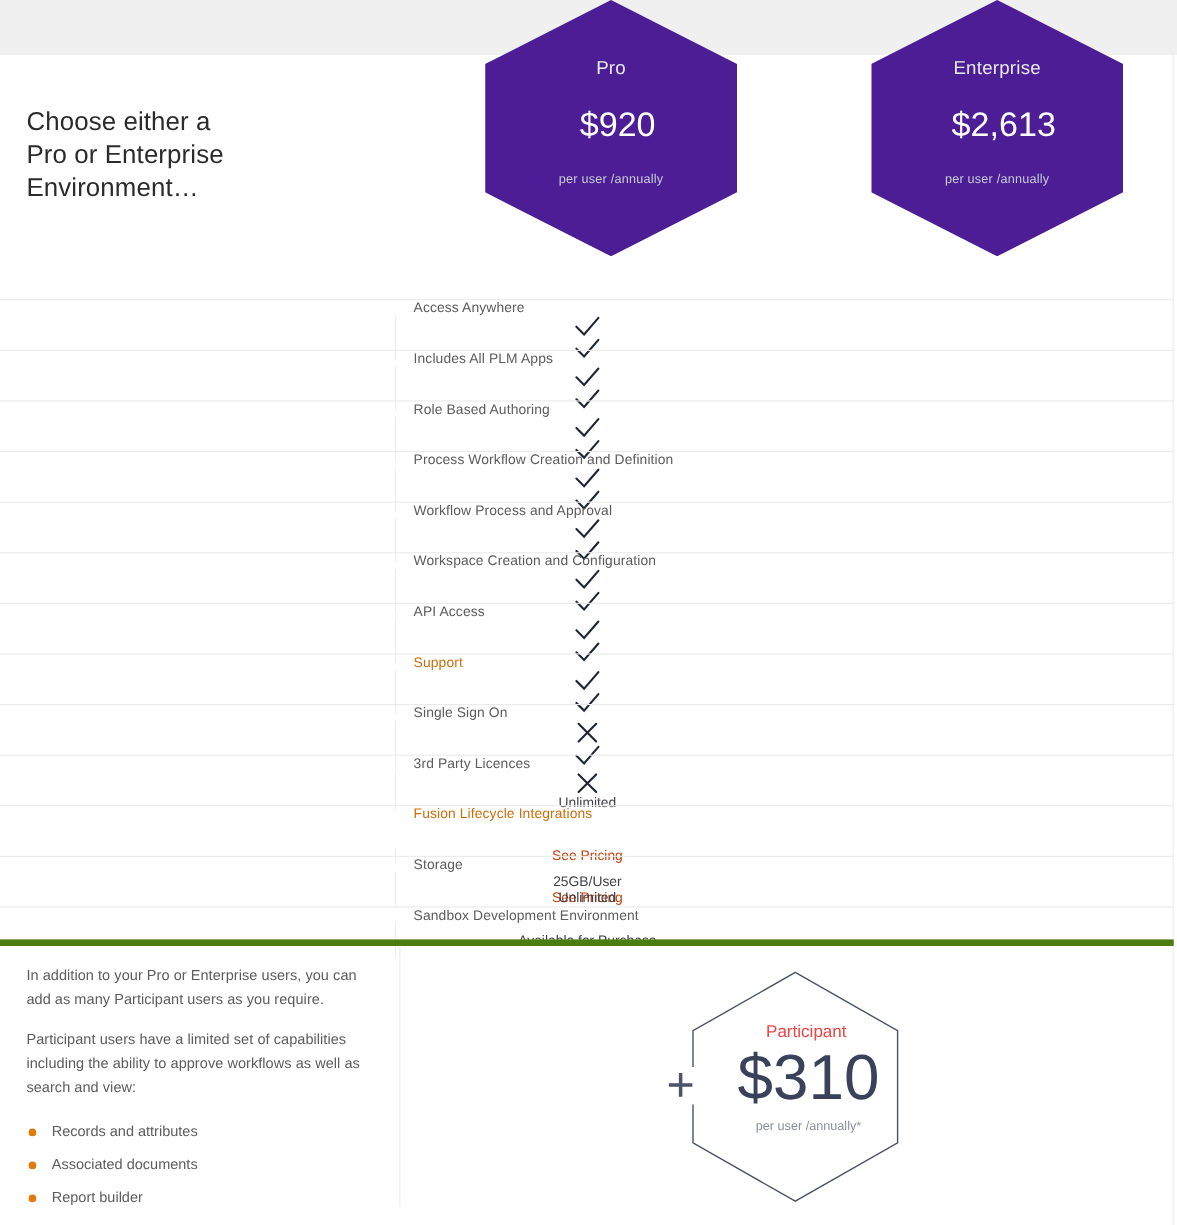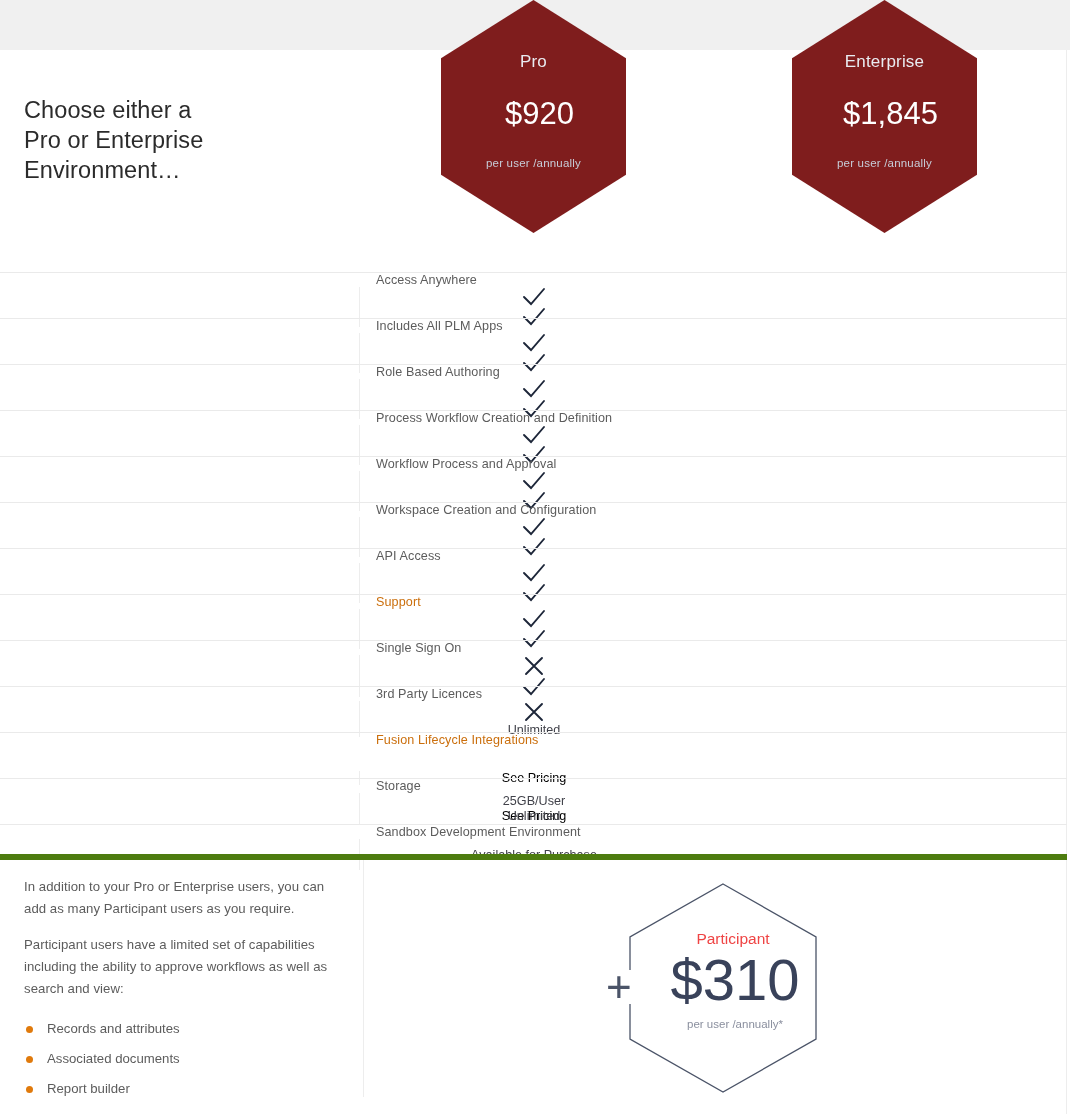--- a/index.html
+++ b/index.html
@@ -37,22 +37,22 @@
     width: 320px;
     font-size: 23.5px;
     line-height: 30px;
     color: #2b2b2b;
     font-weight: 400;
     letter-spacing: 0.1px;
   }
   
   .hex {
     position: absolute;
-    width: 185px; height: 233px;
-    background: #7f1d1d;
+    width: 229px; height: 233px;
+    background: #4c1d95;
     -webkit-clip-path: polygon(50% 0%, 100% 25%, 100% 75%, 50% 100%, 0% 75%, 0% 25%);
     clip-path: polygon(50% 0%, 100% 25%, 100% 75%, 50% 100%, 0% 75%, 0% 25%);
     text-align: center;
     color: #ffffff;
   }
   .hex-pro { left: 441px; top: 0px; }
   .hex-ent { left: 792px; top: 0px; }
   .hex-name {
     position: absolute; left: 0; top: 52px; width: 100%;
     font-size: 17px; color: #e9ecf1; font-weight: 400;
@@ -91,21 +91,21 @@
   .cell-label.link { color: #cb6f0d; }
   .cell-val {
     width: 350px;
     text-align: center;
     font-size: 12.6px;
     color: #41424a;
     border-left: 1px solid #ededed;
     height: 46px;
     display: flex; align-items: center; justify-content: center;
   }
-  .cell-val.link { color: #000000; margin-top: 24px; }
+  .cell-val.link { color: #c2410c; margin-top: 24px; }
   .mark { display: inline-block; line-height: 0; }
   
   .bottom {
     position: absolute; left: 0; top: 854px;
     width: 1067px; height: 243px;
     border-top: 6px solid #4d7c0f;
     display: flex;
   }
   .bottom-left {
     width: 363px;
@@ -174,21 +174,21 @@
   </div>
 
   <div class="hex hex-pro">
     <div class="hex-name">Pro</div>
     <div class="hex-price">$920</div>
     <div class="hex-sub">per user /annually</div>
   </div>
 
   <div class="hex hex-ent">
     <div class="hex-name">Enterprise</div>
-    <div class="hex-price">$1,845</div>
+    <div class="hex-price">$2,613</div>
     <div class="hex-sub">per user /annually</div>
   </div>
 
   <div class="table" id="feature-table">
       <div class="row">
         <div class="cell-label">Access Anywhere</div>
         <div class="cell-val">
           <span class="mark"><svg width="24" height="20" viewBox="0 0 24 20">
               <path d="M2 10 L9 17 L22 2" fill="none" stroke="#1d2639" stroke-width="1.9" stroke-linecap="round"></path>
             </svg></span>

